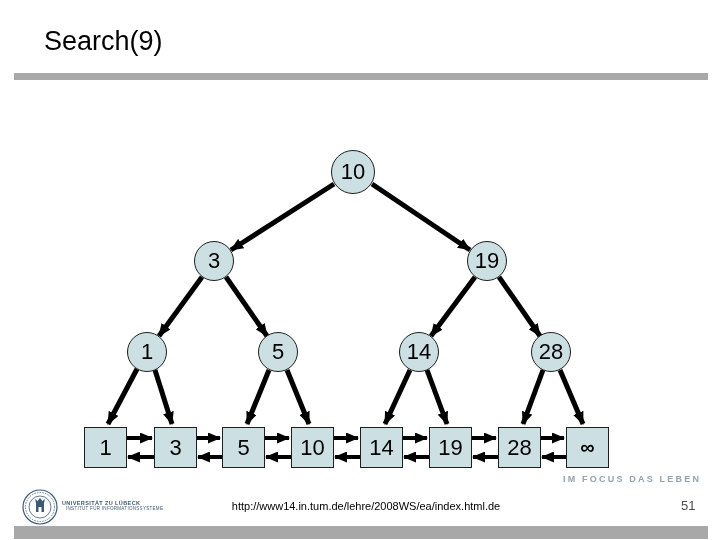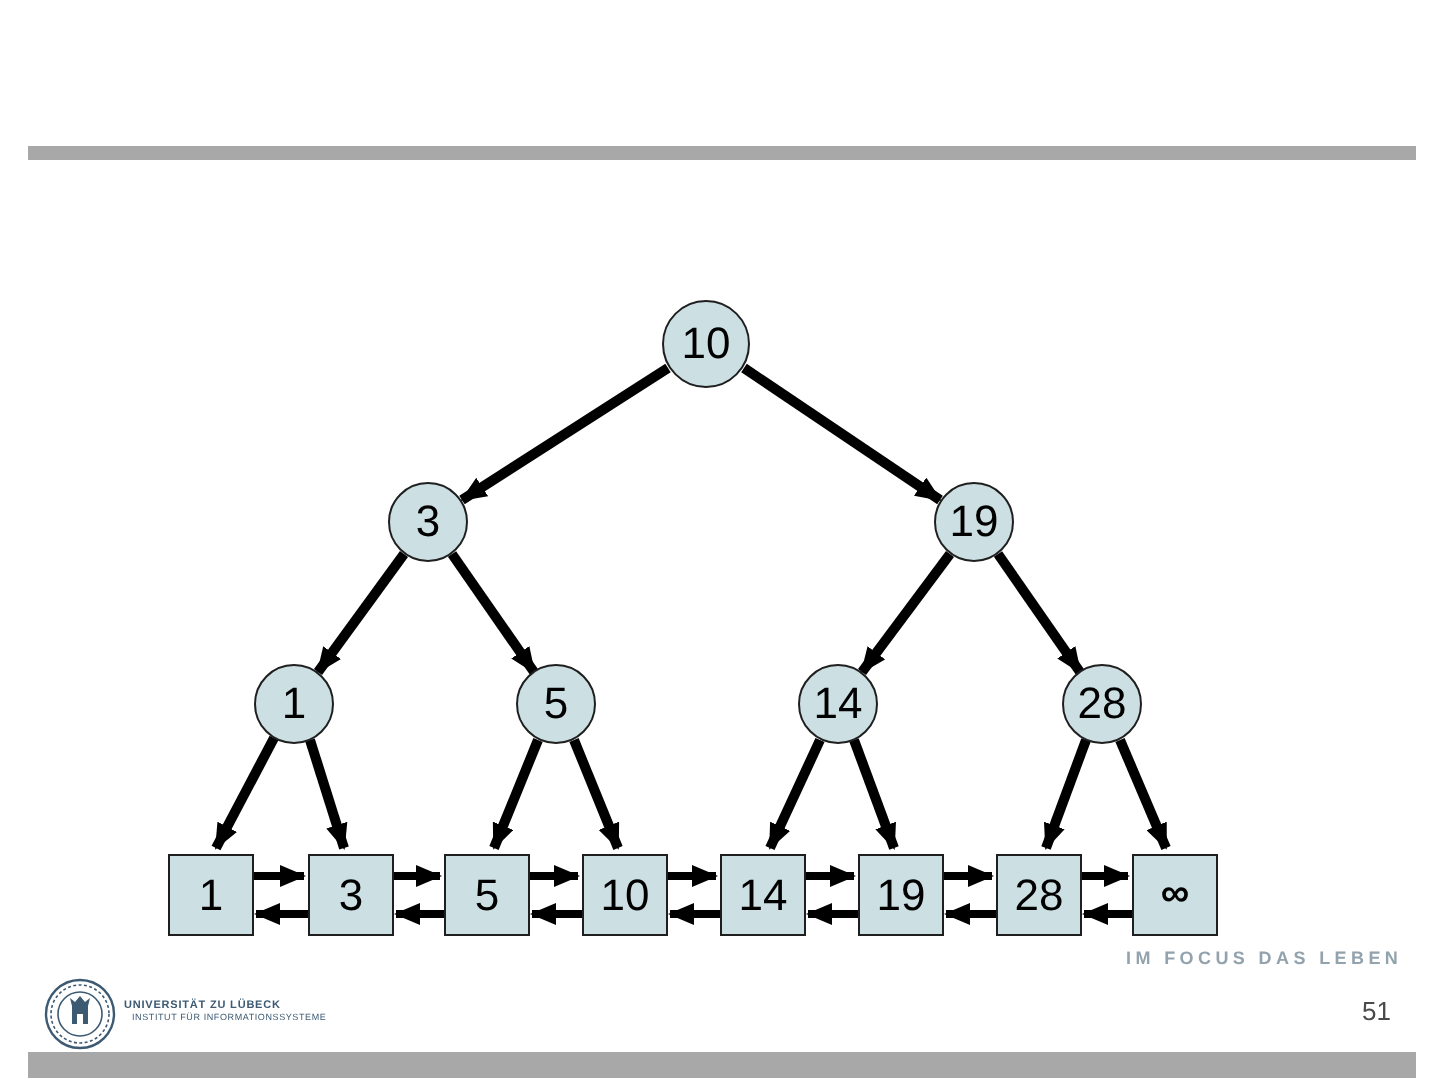--- a/index.html
+++ b/index.html
@@ -76,20 +76,21 @@
   .page-number {
     position: absolute; left: 681px; top: 498px;
     font-size: 13px; color: var(--page-color, #4a4a4a);
   }
 </style>
 </head>
 <body>
 
 <div class="slide">
 
+  <div class="title">Search(9)</div>
   <div class="bar top-bar"></div>
 
   <svg class="edges" viewBox="0 0 720 540" aria-hidden="true">
     <defs>
       <marker id="ah" markerUnits="userSpaceOnUse" markerWidth="13" markerHeight="11" refX="12" refY="5.5" orient="auto">
         <path d="M0,0 L13,5.5 L0,11 Z"></path>
       </marker>
     </defs>
 
     <line class="thick" x1="334" y1="184" x2="231" y2="250" marker-end="url(#ah)"></line>
@@ -147,17 +148,18 @@
     <circle cx="18" cy="18" r="14.5" fill="none" stroke="#3d5a73" stroke-width="0.8" stroke-dasharray="1.5 1.2"></circle>
     <circle cx="18" cy="18" r="11" fill="none" stroke="#3d5a73" stroke-width="0.8"></circle>
     <rect x="14" y="14" width="8" height="9" fill="#3d5a73"></rect>
     <path d="M14 14 L13 10 L15.5 12 L18 9 L20.5 12 L23 10 L22 14 Z" fill="#3d5a73"></path>
     <rect x="16.5" y="18" width="3" height="5" fill="#ffffff"></rect>
   </svg>
   <div class="uni-text">
     <div class="uni-line1">UNIVERSITÄT ZU LÜBECK</div>
     <div class="uni-line2">INSTITUT FÜR INFORMATIONSSYSTEME</div>
   </div>
+  <div class="url">http://www14.in.tum.de/lehre/2008WS/ea/index.html.de</div>
   <div class="motto">IM FOCUS DAS LEBEN</div>
   <div class="page-number">51</div>
   <div class="bar bottom-bar"></div>
 
 </div>
 
 </body></html>

